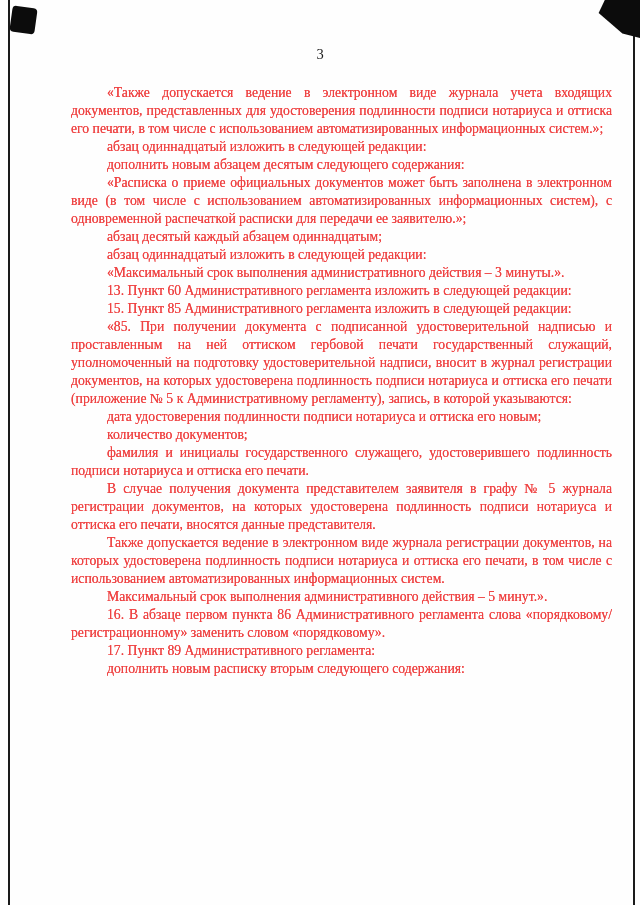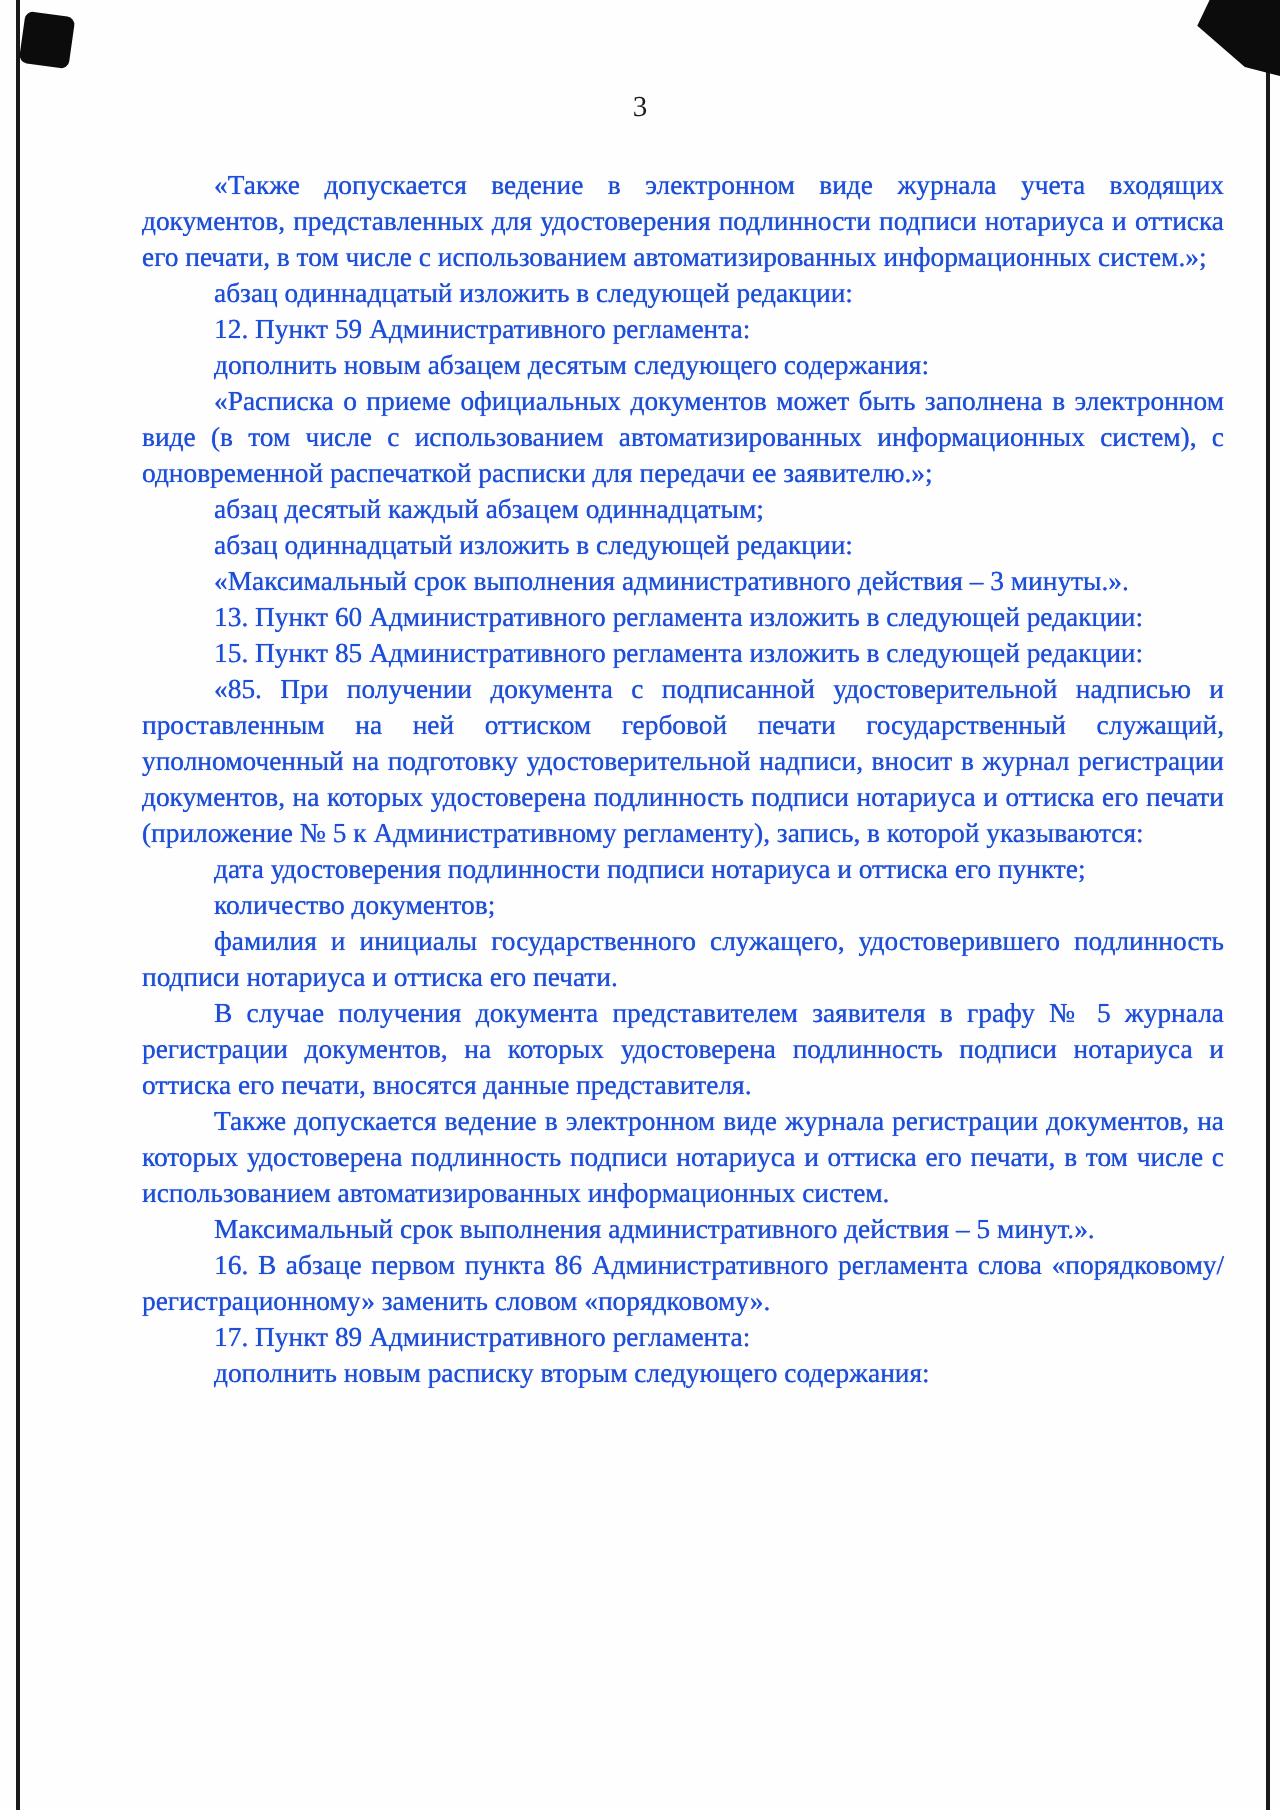--- a/index.html
+++ b/index.html
@@ -25,49 +25,48 @@
   .page-number {
     position: absolute; top: 46px; left: 0; width: 100%;
     text-align: center;
     font-family: "Liberation Serif", serif;
     font-size: 14.5px; color: #1a1a1a;
   }
   .body-text {
     position: absolute; top: 84px; left: 71px; width: 541px;
     font-family: "Liberation Serif", serif;
     font-size: 13.7px; line-height: 18px;
-    color: #1d4ed8;
+    color: #ef4444;
     text-align: justify;
     text-shadow: 0 0 0.4px currentColor;
   }
   .body-text p { margin: 0; text-indent: 36px; }
 </style>
 </head>
 <body>
 
 <div class="scan-edge edge-left"></div>
 <div class="scan-edge edge-right"></div>
 <div class="corner-mark corner-left"></div>
 <div class="corner-mark corner-right"></div>
 
 <div class="page-number">3</div>
 
 <div class="body-text">
   <p>«Также допускается ведение в электронном виде журнала учета входящих документов, представленных для удостоверения подлинности подписи нотариуса и оттиска его печати, в том числе с использованием автоматизированных информационных систем.»;</p>
   <p>абзац одиннадцатый изложить в следующей редакции:</p>
-  <p>12. Пункт 59 Административного регламента:</p>
   <p>дополнить новым абзацем десятым следующего содержания:</p>
   <p>«Расписка о приеме официальных документов может быть заполнена в электронном виде (в том числе с использованием автоматизированных информационных систем), с одновременной распечаткой расписки для передачи ее заявителю.»;</p>
   <p>абзац десятый каждый абзацем одиннадцатым;</p>
   <p>абзац одиннадцатый изложить в следующей редакции:</p>
   <p>«Максимальный срок выполнения административного действия – 3 минуты.».</p>
   <p>13. Пункт 60 Административного регламента изложить в следующей редакции:</p>
   <p>15. Пункт 85 Административного регламента изложить в следующей редакции:</p>
   <p>«85. При получении документа с подписанной удостоверительной надписью и проставленным на ней оттиском гербовой печати государственный служащий, уполномоченный на подготовку удостоверительной надписи, вносит в журнал регистрации документов, на которых удостоверена подлинность подписи нотариуса и оттиска его печати (приложение № 5 к Административному регламенту), запись, в которой указываются:</p>
-  <p>дата удостоверения подлинности подписи нотариуса и оттиска его пункте;</p>
+  <p>дата удостоверения подлинности подписи нотариуса и оттиска его новым;</p>
   <p>количество документов;</p>
   <p>фамилия и инициалы государственного служащего, удостоверившего подлинность подписи нотариуса и оттиска его печати.</p>
   <p>В случае получения документа представителем заявителя в графу № 5 журнала регистрации документов, на которых удостоверена подлинность подписи нотариуса и оттиска его печати, вносятся данные представителя.</p>
   <p>Также допускается ведение в электронном виде журнала регистрации документов, на которых удостоверена подлинность подписи нотариуса и оттиска его печати, в том числе с использованием автоматизированных информационных систем.</p>
   <p>Максимальный срок выполнения административного действия – 5 минут.».</p>
   <p>16. В абзаце первом пункта 86 Административного регламента слова «порядковому/регистрационному» заменить словом «порядковому».</p>
   <p>17. Пункт 89 Административного регламента:</p>
   <p>дополнить новым расписку вторым следующего содержания:</p>
 </div>
 

